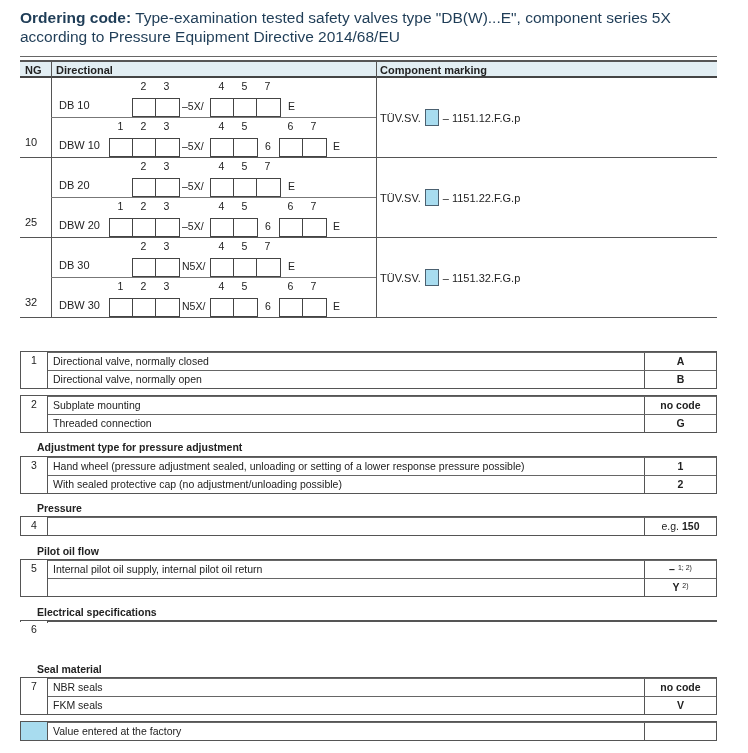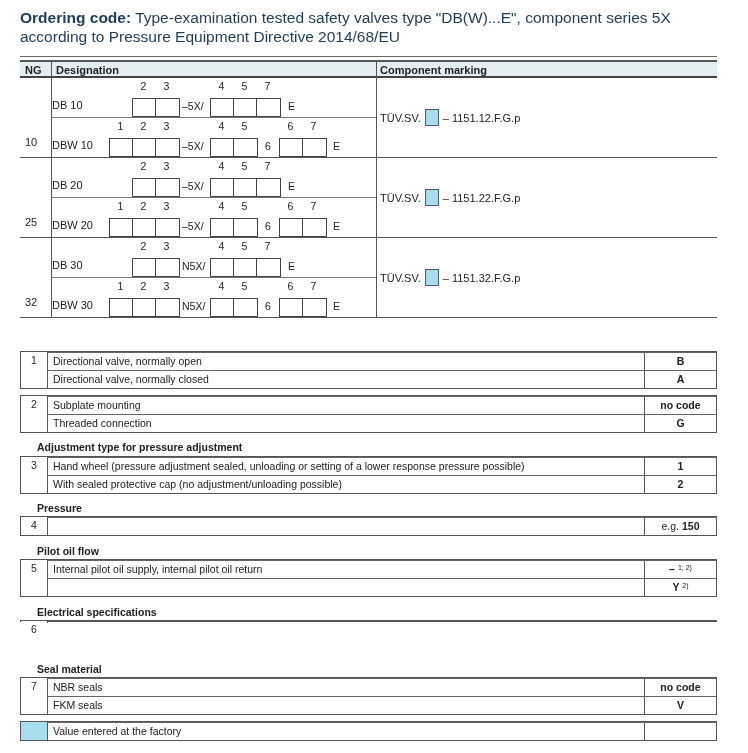--- a/index.html
+++ b/index.html
@@ -15,21 +15,21 @@
   .mt-head { height: 18px; background: #e2eef3; border-top: 2px solid #555; border-bottom: 2px solid #444; position: relative; font-size: 11px; font-weight: bold; }
   .mt-head span { position: absolute; top: 2px; }
   .mt-head .vsep { position: absolute; top: -2px; bottom: -2px; width: 0; border-left: 1px solid #555; }
 
   .ng-group { position: relative; height: 80px; border-bottom: 1.5px solid #555; }
   .ng-label { position: absolute; left: 5px; top: 30px; font-size: 11px; margin-top: 28px; }
   .vline { position: absolute; top: 0; bottom: 0; width: 0; border-left: 1px solid #555; }
   .sub-row { position: absolute; left: 31px; width: 325px; height: 40px; }
   .sub-row.r1 { top: 0; border-bottom: 1px solid #777; }
   .sub-row.r2 { top: 40px; }
-  .desig { position: absolute; left: 1px; top: 21px; font-size: 11px; }
+  .desig { position: absolute; left: 8px; top: 21px; font-size: 11px; }
   .box-grp { position: absolute; top: 20px; height: 19px; display: flex; border: 1px solid #444; }
   .box-grp .bx { width: 23px; height: 17px; border-right: 1px solid #444; }
   .box-grp .bx:last-child { border-right: none; }
   .digits { position: absolute; top: 2px; font-size: 10.5px; display: flex; }
   .digits span { width: 23px; text-align: center; }
   .sep-text { position: absolute; top: 22px; font-size: 10.5px; }
 
   .marking { position: absolute; left: 360px; top: 31px; font-size: 11px; display: flex; align-items: center; }
   .marking .swatch { width: 14px; height: 17px; background: #a8dcef; border: 1px solid #4a6070; margin: 0 4px 0 4px; }
 
@@ -51,21 +51,21 @@
 </head>
 <body>
 
 <div class="title"><b>Ordering code:</b><span> Type-examination tested safety valves type "DB(W)...E", component series 5X according to Pressure Equipment Directive 2014/68/EU</span></div>
 <div class="title-rule"></div>
 
 <div class="main-table">
   <div class="mt-head">
     <span style="left:5px">NG</span>
     <div class="vsep" style="left:31px"></div>
-    <span style="left:36px">Designation</span>
+    <span style="left:36px">Directional</span>
     <div class="vsep" style="left:356px"></div>
     <span style="left:360px">Component marking</span>
   </div>
 
   <div class="ng-group">
     <div class="ng-label">10</div>
     <div class="vline" style="left:31px"></div>
     <div class="vline" style="left:356px"></div>
     <div class="sub-row r1">
       <div class="desig">DB 10</div>
@@ -258,26 +258,26 @@
       <span>TÜV.SV.</span>
       <span class="swatch"></span>
       <span>– 1151.32.F.G.p</span>
     </div>
   </div>
 </div>
 
 <div class="opt" style="top:351px">
   <div class="num-col">1</div>
   <div class="opt-row inner">
+    <span class="desc">Directional valve, normally closed</span>
+    <span class="code">A</span>
+  </div>
+  <div class="opt-row inner">
     <span class="desc">Directional valve, normally open</span>
     <span class="code">B</span>
-  </div>
-  <div class="opt-row inner">
-    <span class="desc">Directional valve, normally closed</span>
-    <span class="code">A</span>
   </div>
 </div>
 
 <div class="opt" style="top:395px">
   <div class="num-col">2</div>
   <div class="opt-row inner">
     <span class="desc">Subplate mounting</span>
     <span class="code">no code</span>
   </div>
   <div class="opt-row inner">

